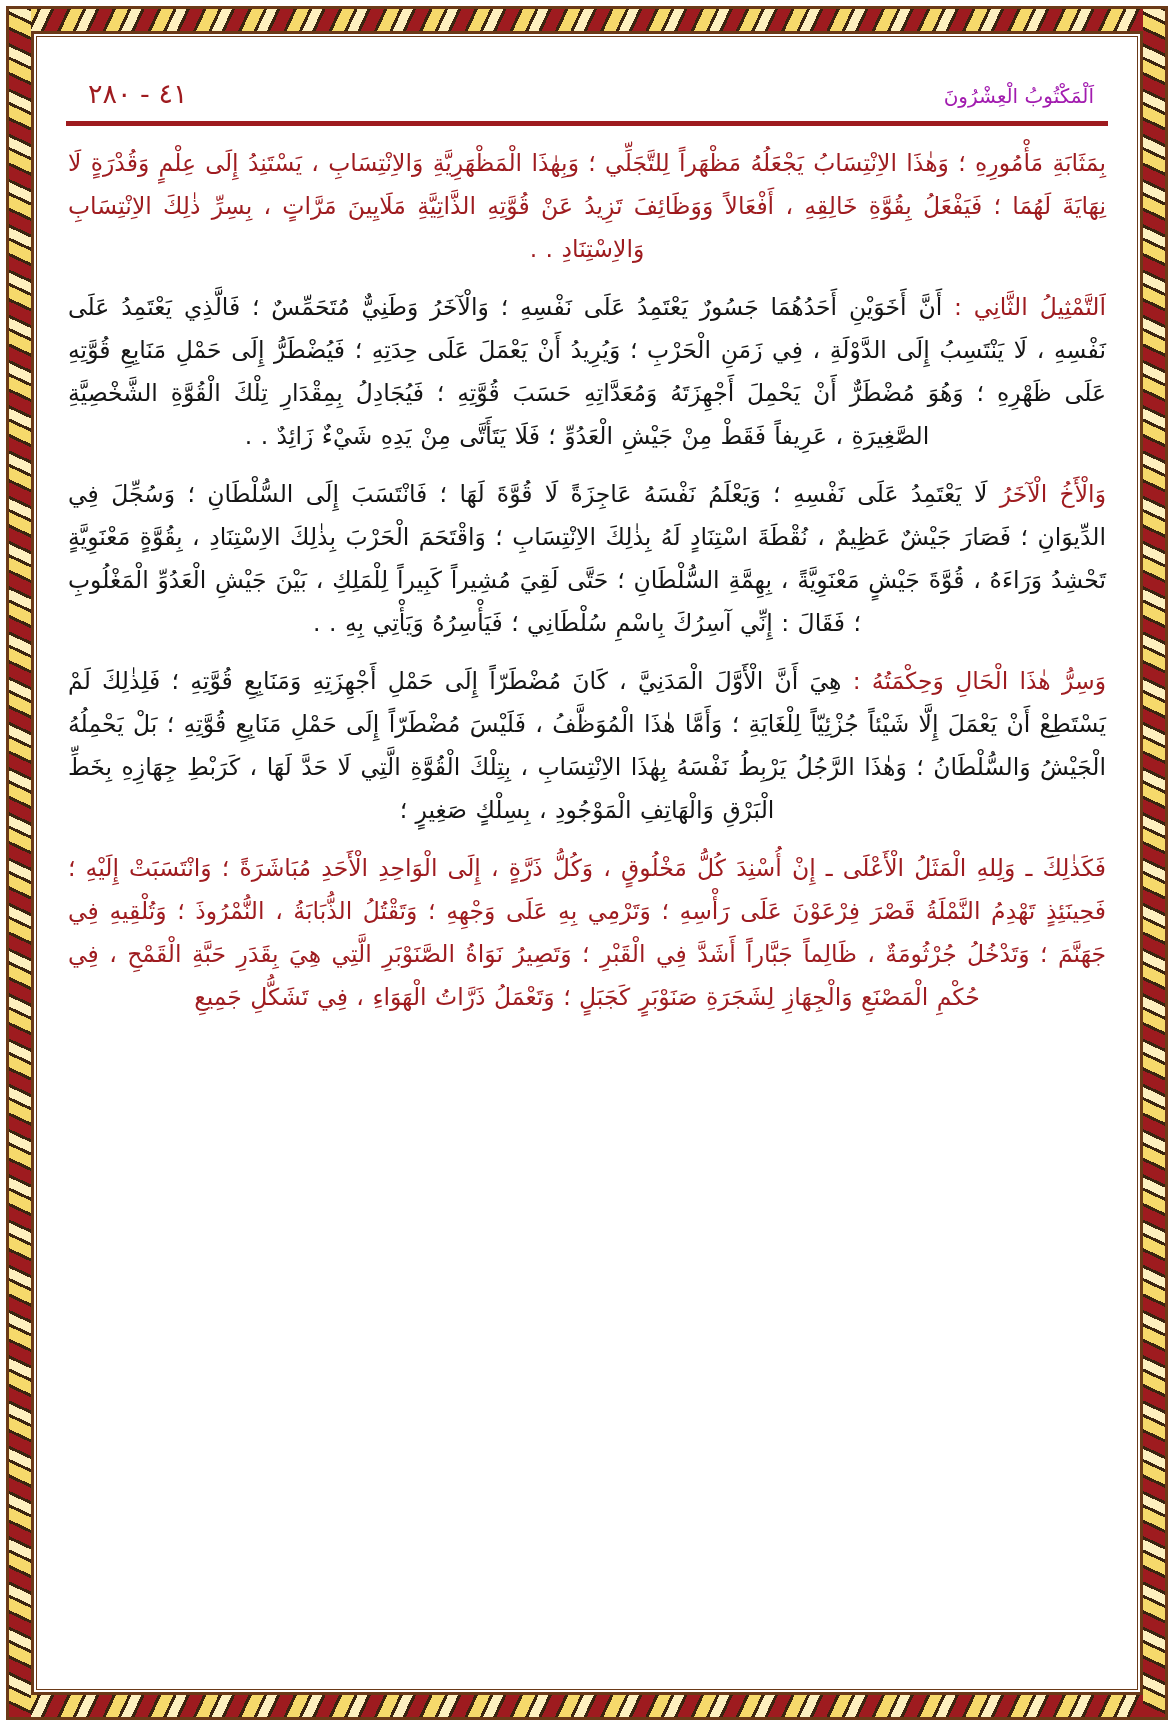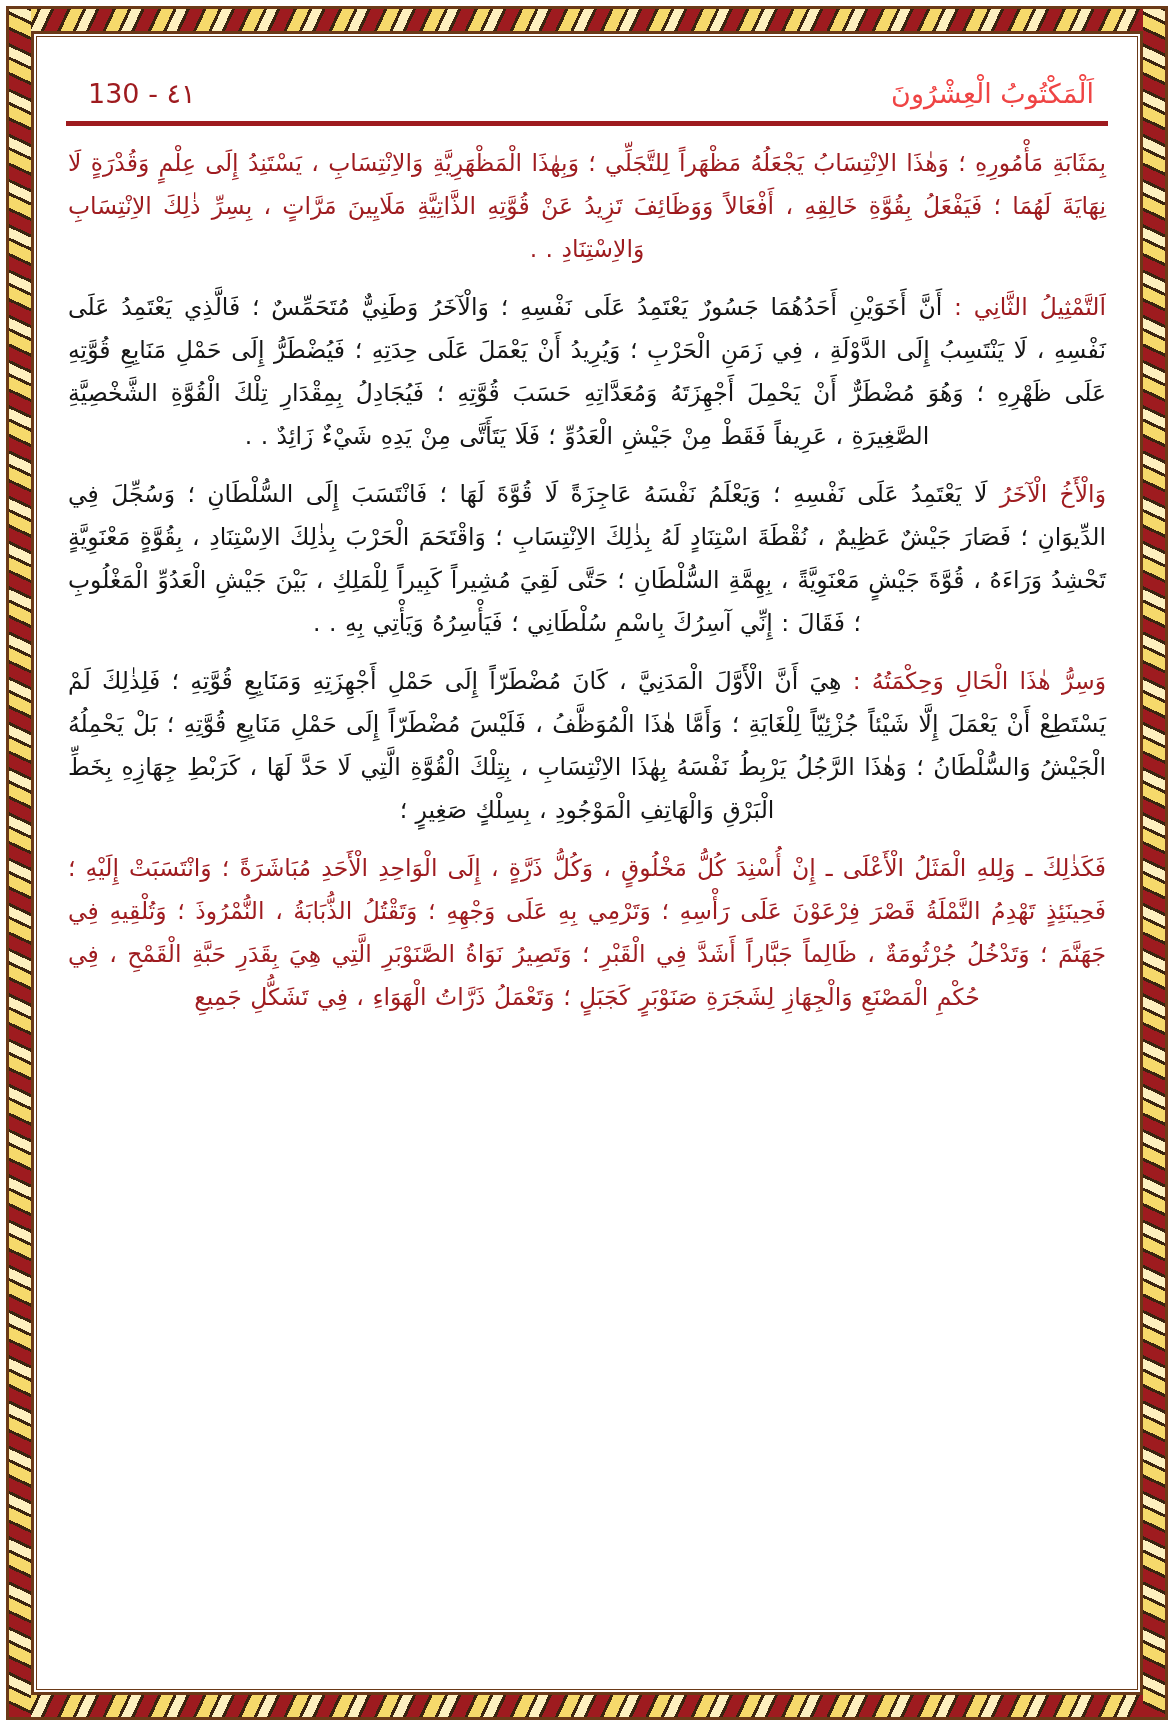--- a/index.html
+++ b/index.html
@@ -119,22 +119,22 @@
 
   .header-folio {
     color: #9e1b1f;
     font-size: 27px;
     letter-spacing: 2px;
     white-space: nowrap;
     font-family: "DejaVu Sans", sans-serif;
   }
 
   .header-title {
-    color: #ef4444;
-    font-size: 27px;
+    color: #a21caf;
+    font-size: 20px;
     white-space: nowrap;
     margin-left: 120px;
     font-family: "DejaVu Sans", sans-serif;
   }
 
   .header-rule {
     height: 5px;
     background: #9e1b1f;
     margin: 6px 4px 0 4px;
   }
@@ -181,21 +181,21 @@
   <div class="chain-h top"></div>
   <div class="chain-h bottom"></div>
   <div class="chain-v left"></div>
   <div class="chain-v right"></div>
   <div class="frame-inner"></div>
   <div class="frame-hairline"></div>
 
   <div class="content">
 
     <div class="page-header">
-      <span class="header-folio">٤١ - 130</span>
+      <span class="header-folio">٤١ - ٢٨٠</span>
       <span class="header-title">اَلْمَكْتُوبُ الْعِشْرُونَ</span>
     </div>
 
     <div class="header-rule"></div>
 
     <div class="body-text">
 
       <p class="para first red-para">
         <span>بِمَثَابَةِ مَأْمُورِهِ ؛ وَهٰذَا الاِنْتِسَابُ يَجْعَلُهُ مَظْهَراً لِلتَّجَلِّي ؛ وَبِهٰذَا الْمَظْهَرِيَّةِ وَالاِنْتِسَابِ ، يَسْتَنِدُ إِلَى عِلْمٍ وَقُدْرَةٍ لَا نِهَايَةَ لَهُمَا ؛ فَيَفْعَلُ بِقُوَّةِ خَالِقِهِ ، أَفْعَالاً وَوَظَائِفَ تَزِيدُ عَنْ قُوَّتِهِ الذَّاتِيَّةِ مَلَايِينَ مَرَّاتٍ ، بِسِرِّ ذٰلِكَ الاِنْتِسَابِ وَالاِسْتِنَادِ . .</span>
       </p>

